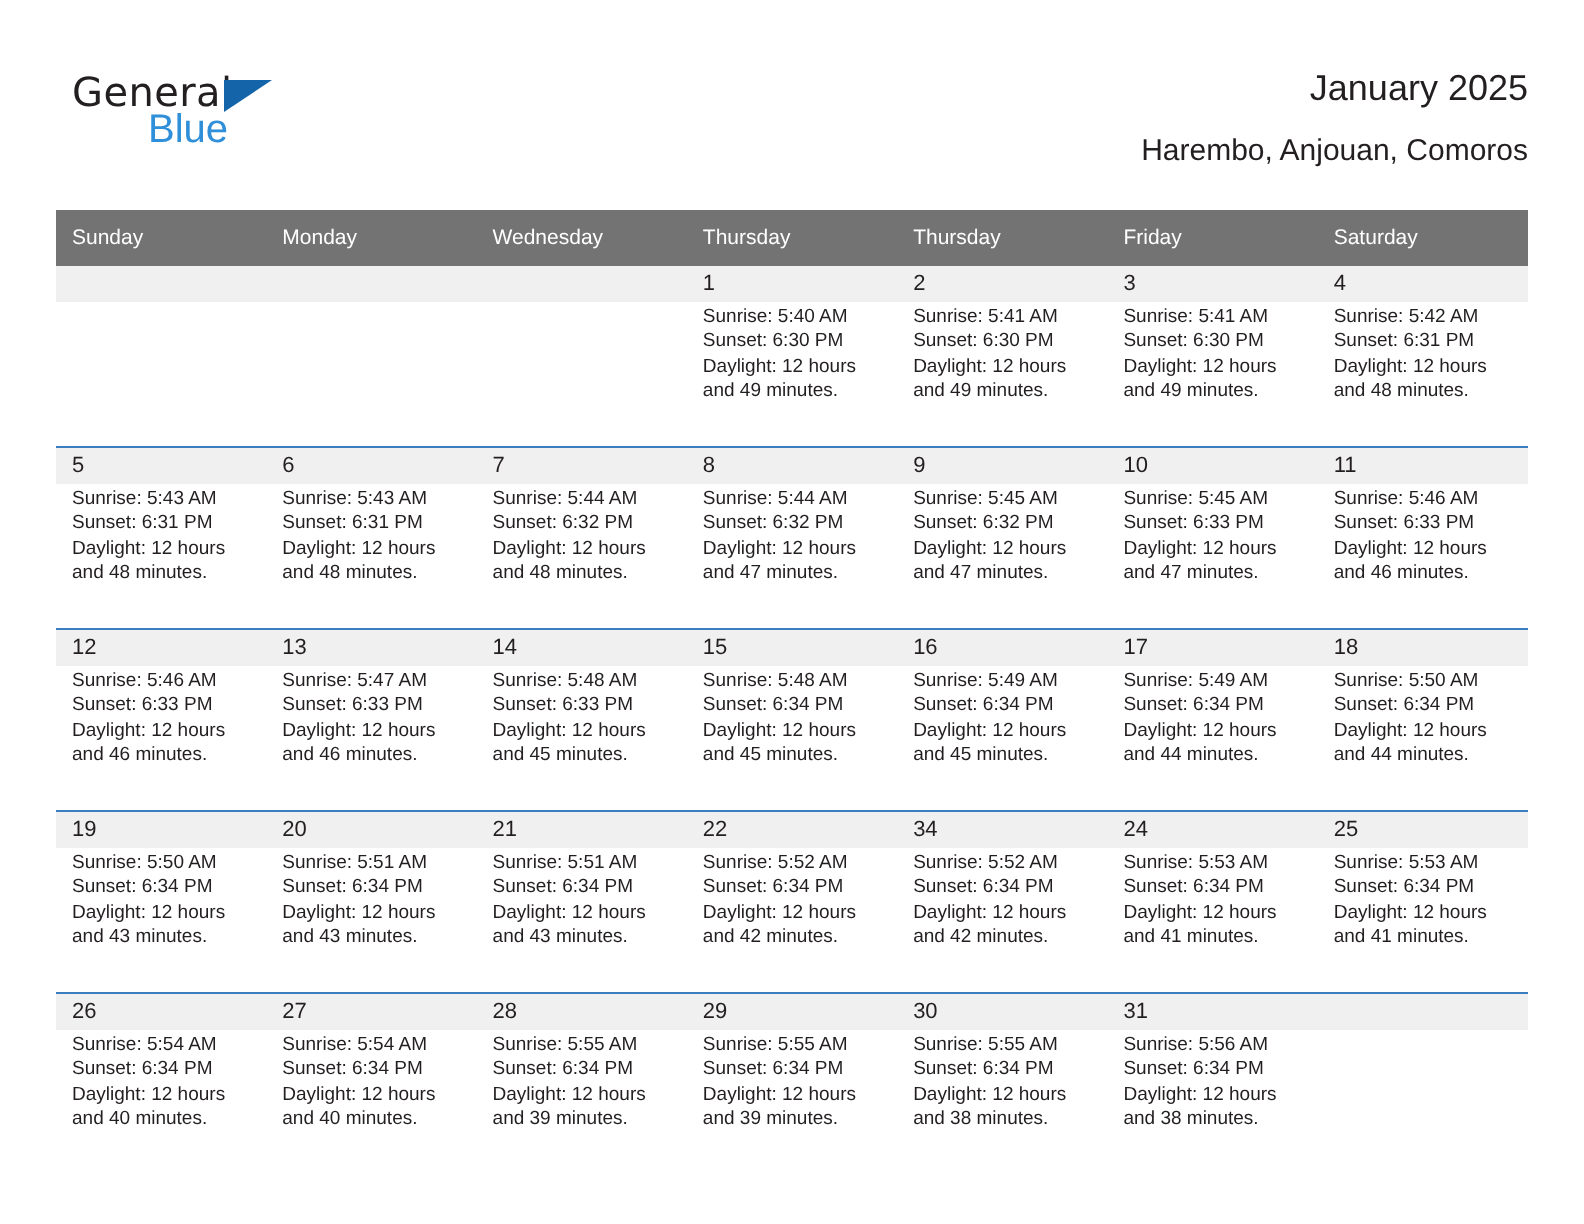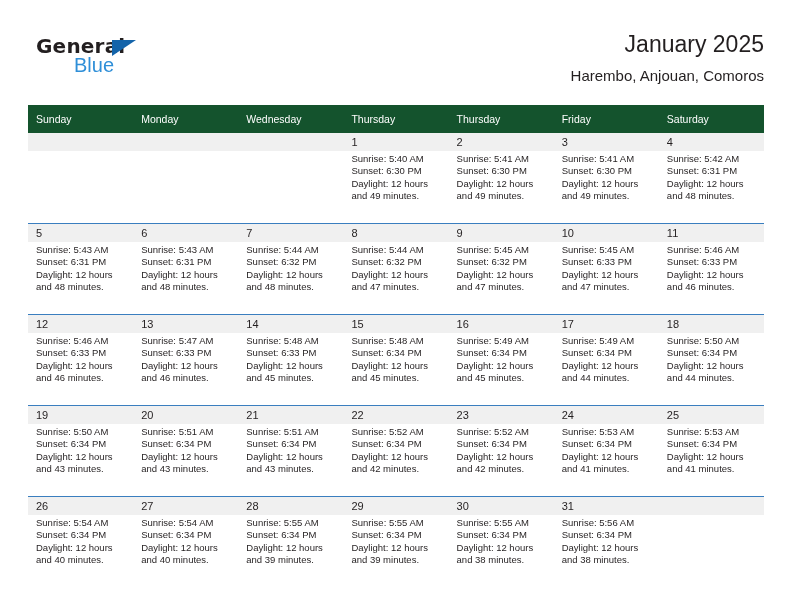--- a/index.html
+++ b/index.html
@@ -37,21 +37,21 @@
     height: 54px;
   }
   .logo-general {
     position: absolute;
     left: 0;
     top: 0;
     font-size: 20px;
     letter-spacing: 0.2px;
     color: #231f20;
     font-family: "DejaVu Sans", sans-serif;
-    font-weight: 700;
+    font-weight: 400;
   }
   .logo-tri {
     position: absolute;
     left: 76px;
     top: 6px;
     width: 0;
     height: 0;
     border-left: 24px solid #1464aa;
     border-bottom: 16px solid transparent;
   }
@@ -65,21 +65,21 @@
     font-weight: 400;
   }
 
   .title-block {
     position: absolute;
     right: 0;
     top: 0;
     text-align: right;
   }
   .cal-title {
-    font-size: 23px;
+    font-size: 18px;
     font-weight: 400;
     color: #231f20;
     line-height: 32px;
     white-space: nowrap;
   }
   .cal-subtitle {
     font-size: 15px;
     font-weight: 400;
     color: #231f20;
     line-height: 20px;
@@ -90,21 +90,21 @@
   
   .calendar {
     position: absolute;
     left: 28px;
     top: 105px;
     width: 736px;
     border-collapse: collapse;
     table-layout: fixed;
   }
   .calendar th {
-    background: #14532d;
+    background: #737373;
     color: #ffffff;
     font-size: 10.5px;
     font-weight: normal;
     text-align: left;
     padding: 5px 0 5px 8px;
     height: 18px;
     border: none;
   }
   .calendar td {
     vertical-align: top;
@@ -490,21 +490,21 @@
                 <div class="dayline">Sunrise: 5:52 AM</div>
                 <div class="dayline">Sunset: 6:34 PM</div>
                 <div class="dayline">Daylight: 12 hours</div>
                 <div class="dayline">and 42 minutes.</div>
               </div>
             </div>
           </td>
           <td>
             <div class="daycell">
               <div class="daynum-band">
-                <span class="daynum">23</span>
+                <span class="daynum">34</span>
               </div>
               <div class="daylines">
                 <div class="dayline">Sunrise: 5:52 AM</div>
                 <div class="dayline">Sunset: 6:34 PM</div>
                 <div class="dayline">Daylight: 12 hours</div>
                 <div class="dayline">and 42 minutes.</div>
               </div>
             </div>
           </td>
           <td>

